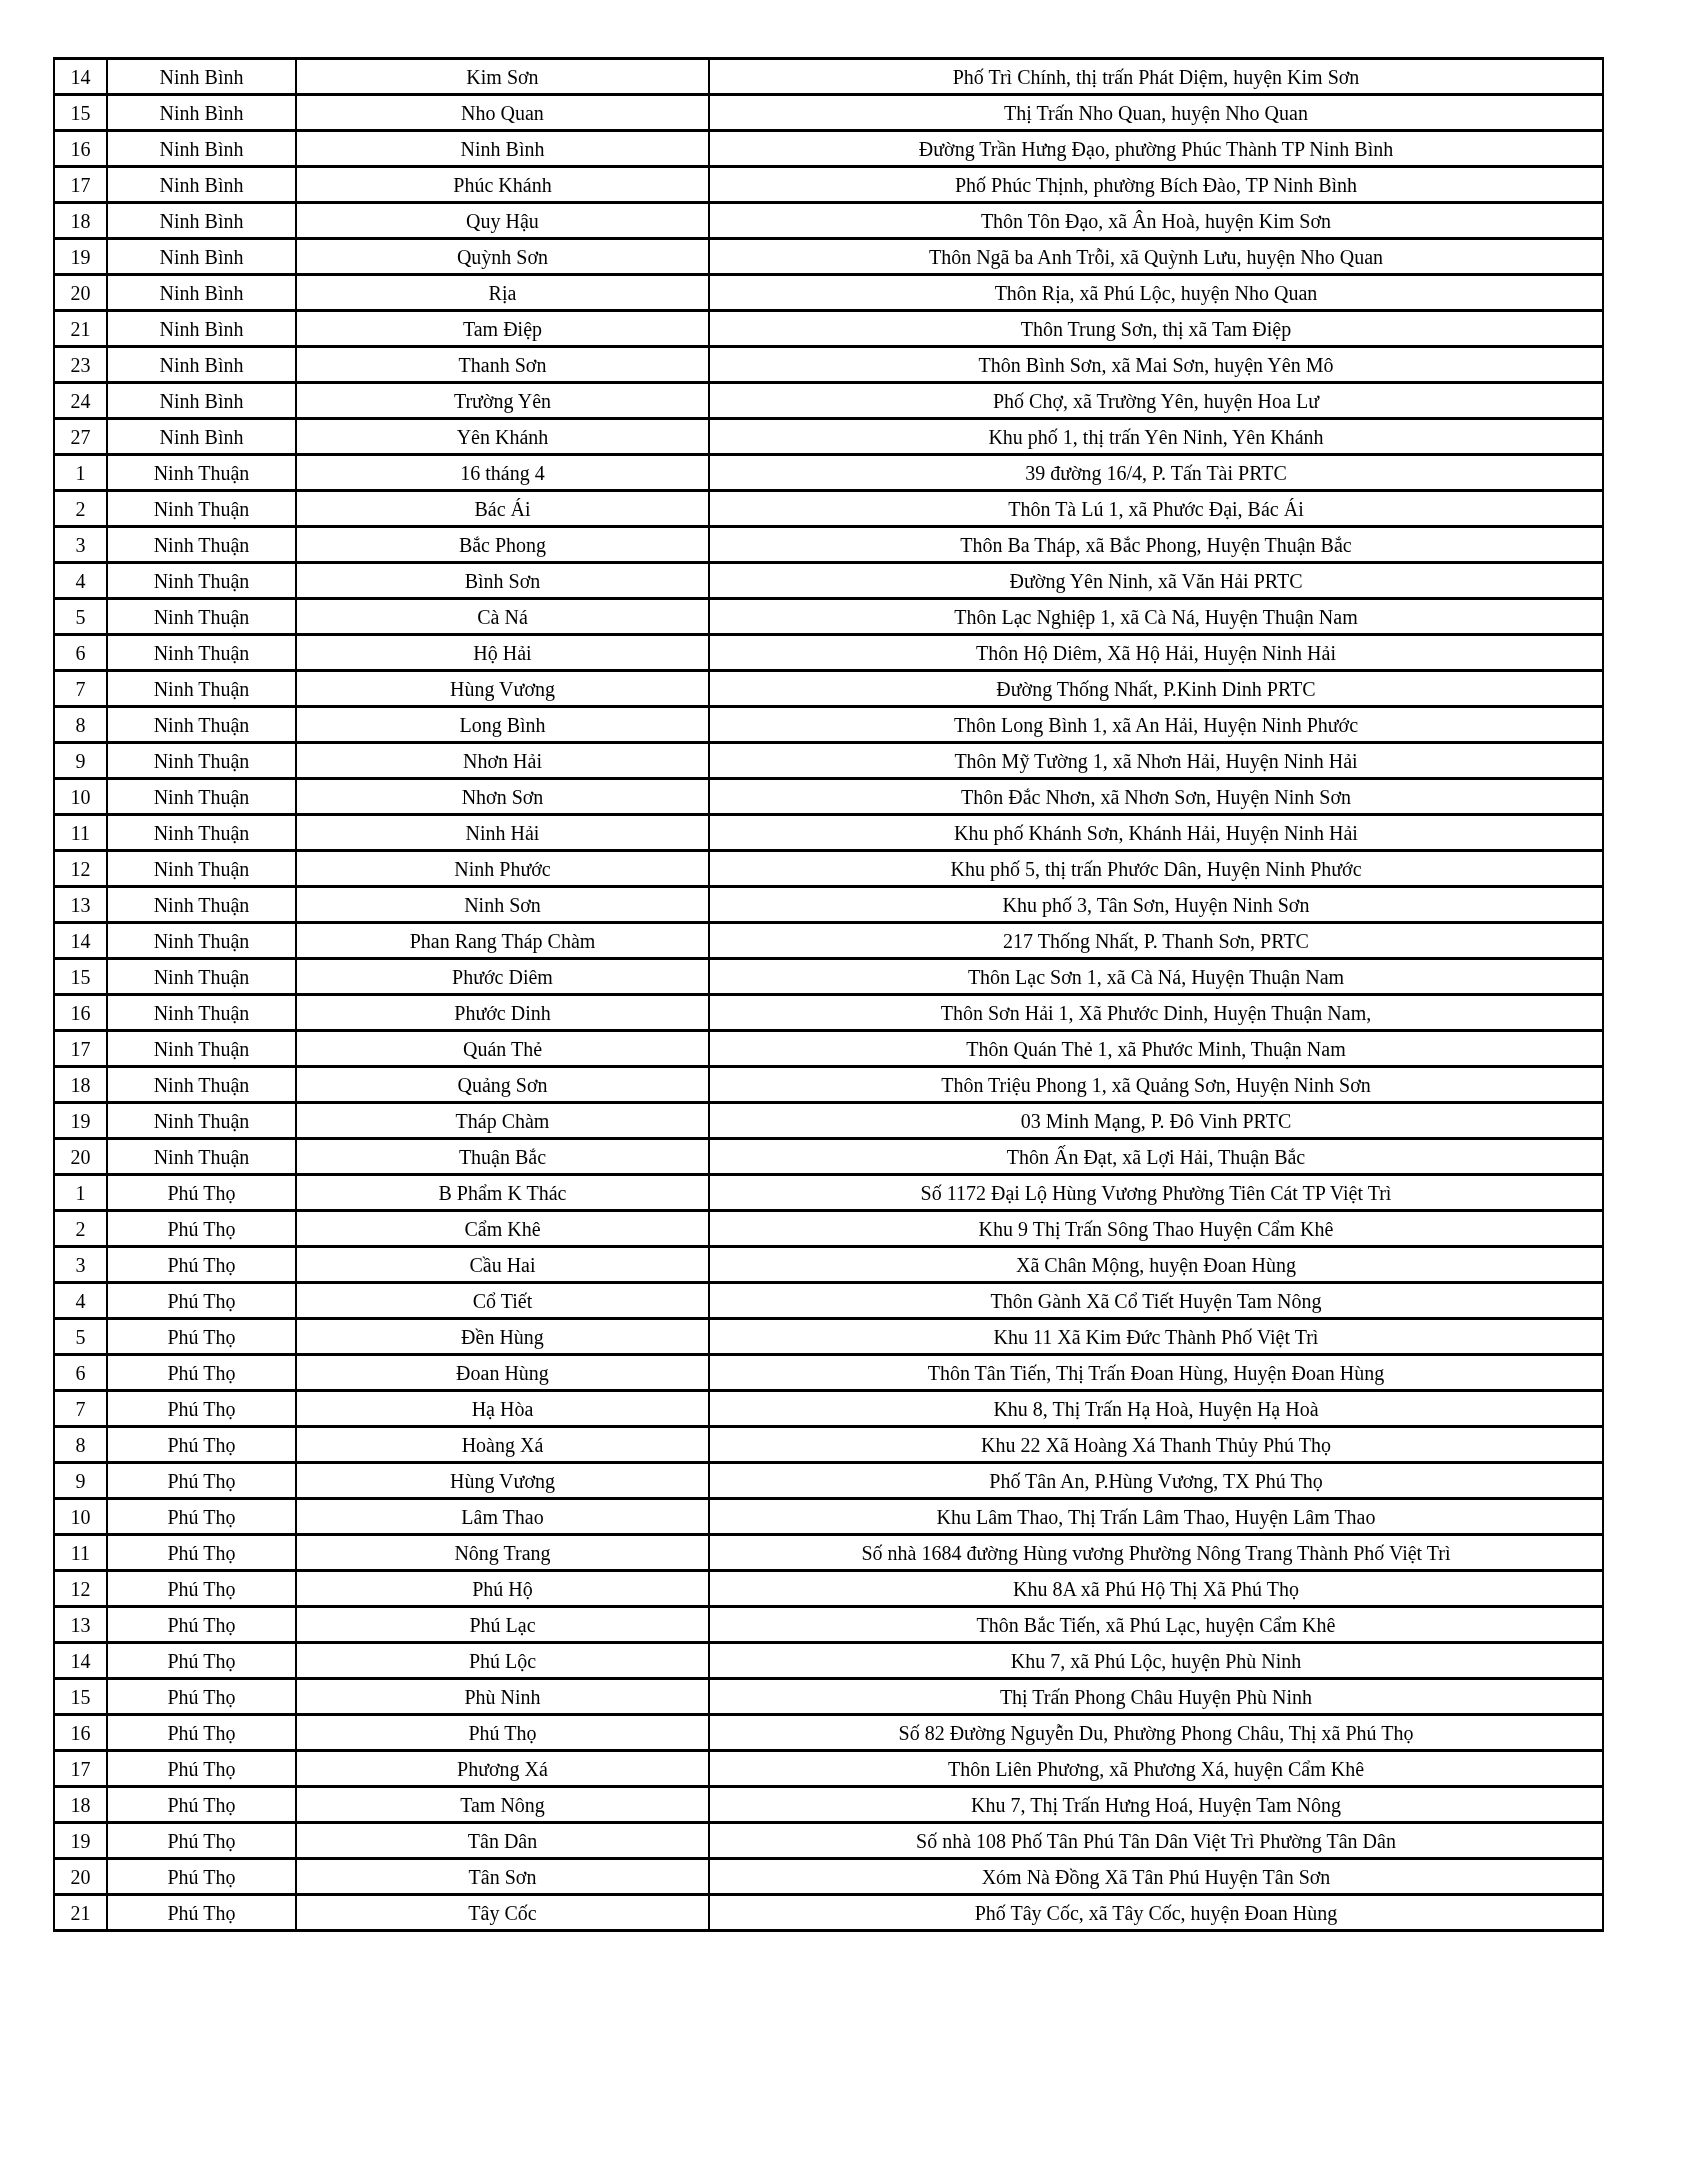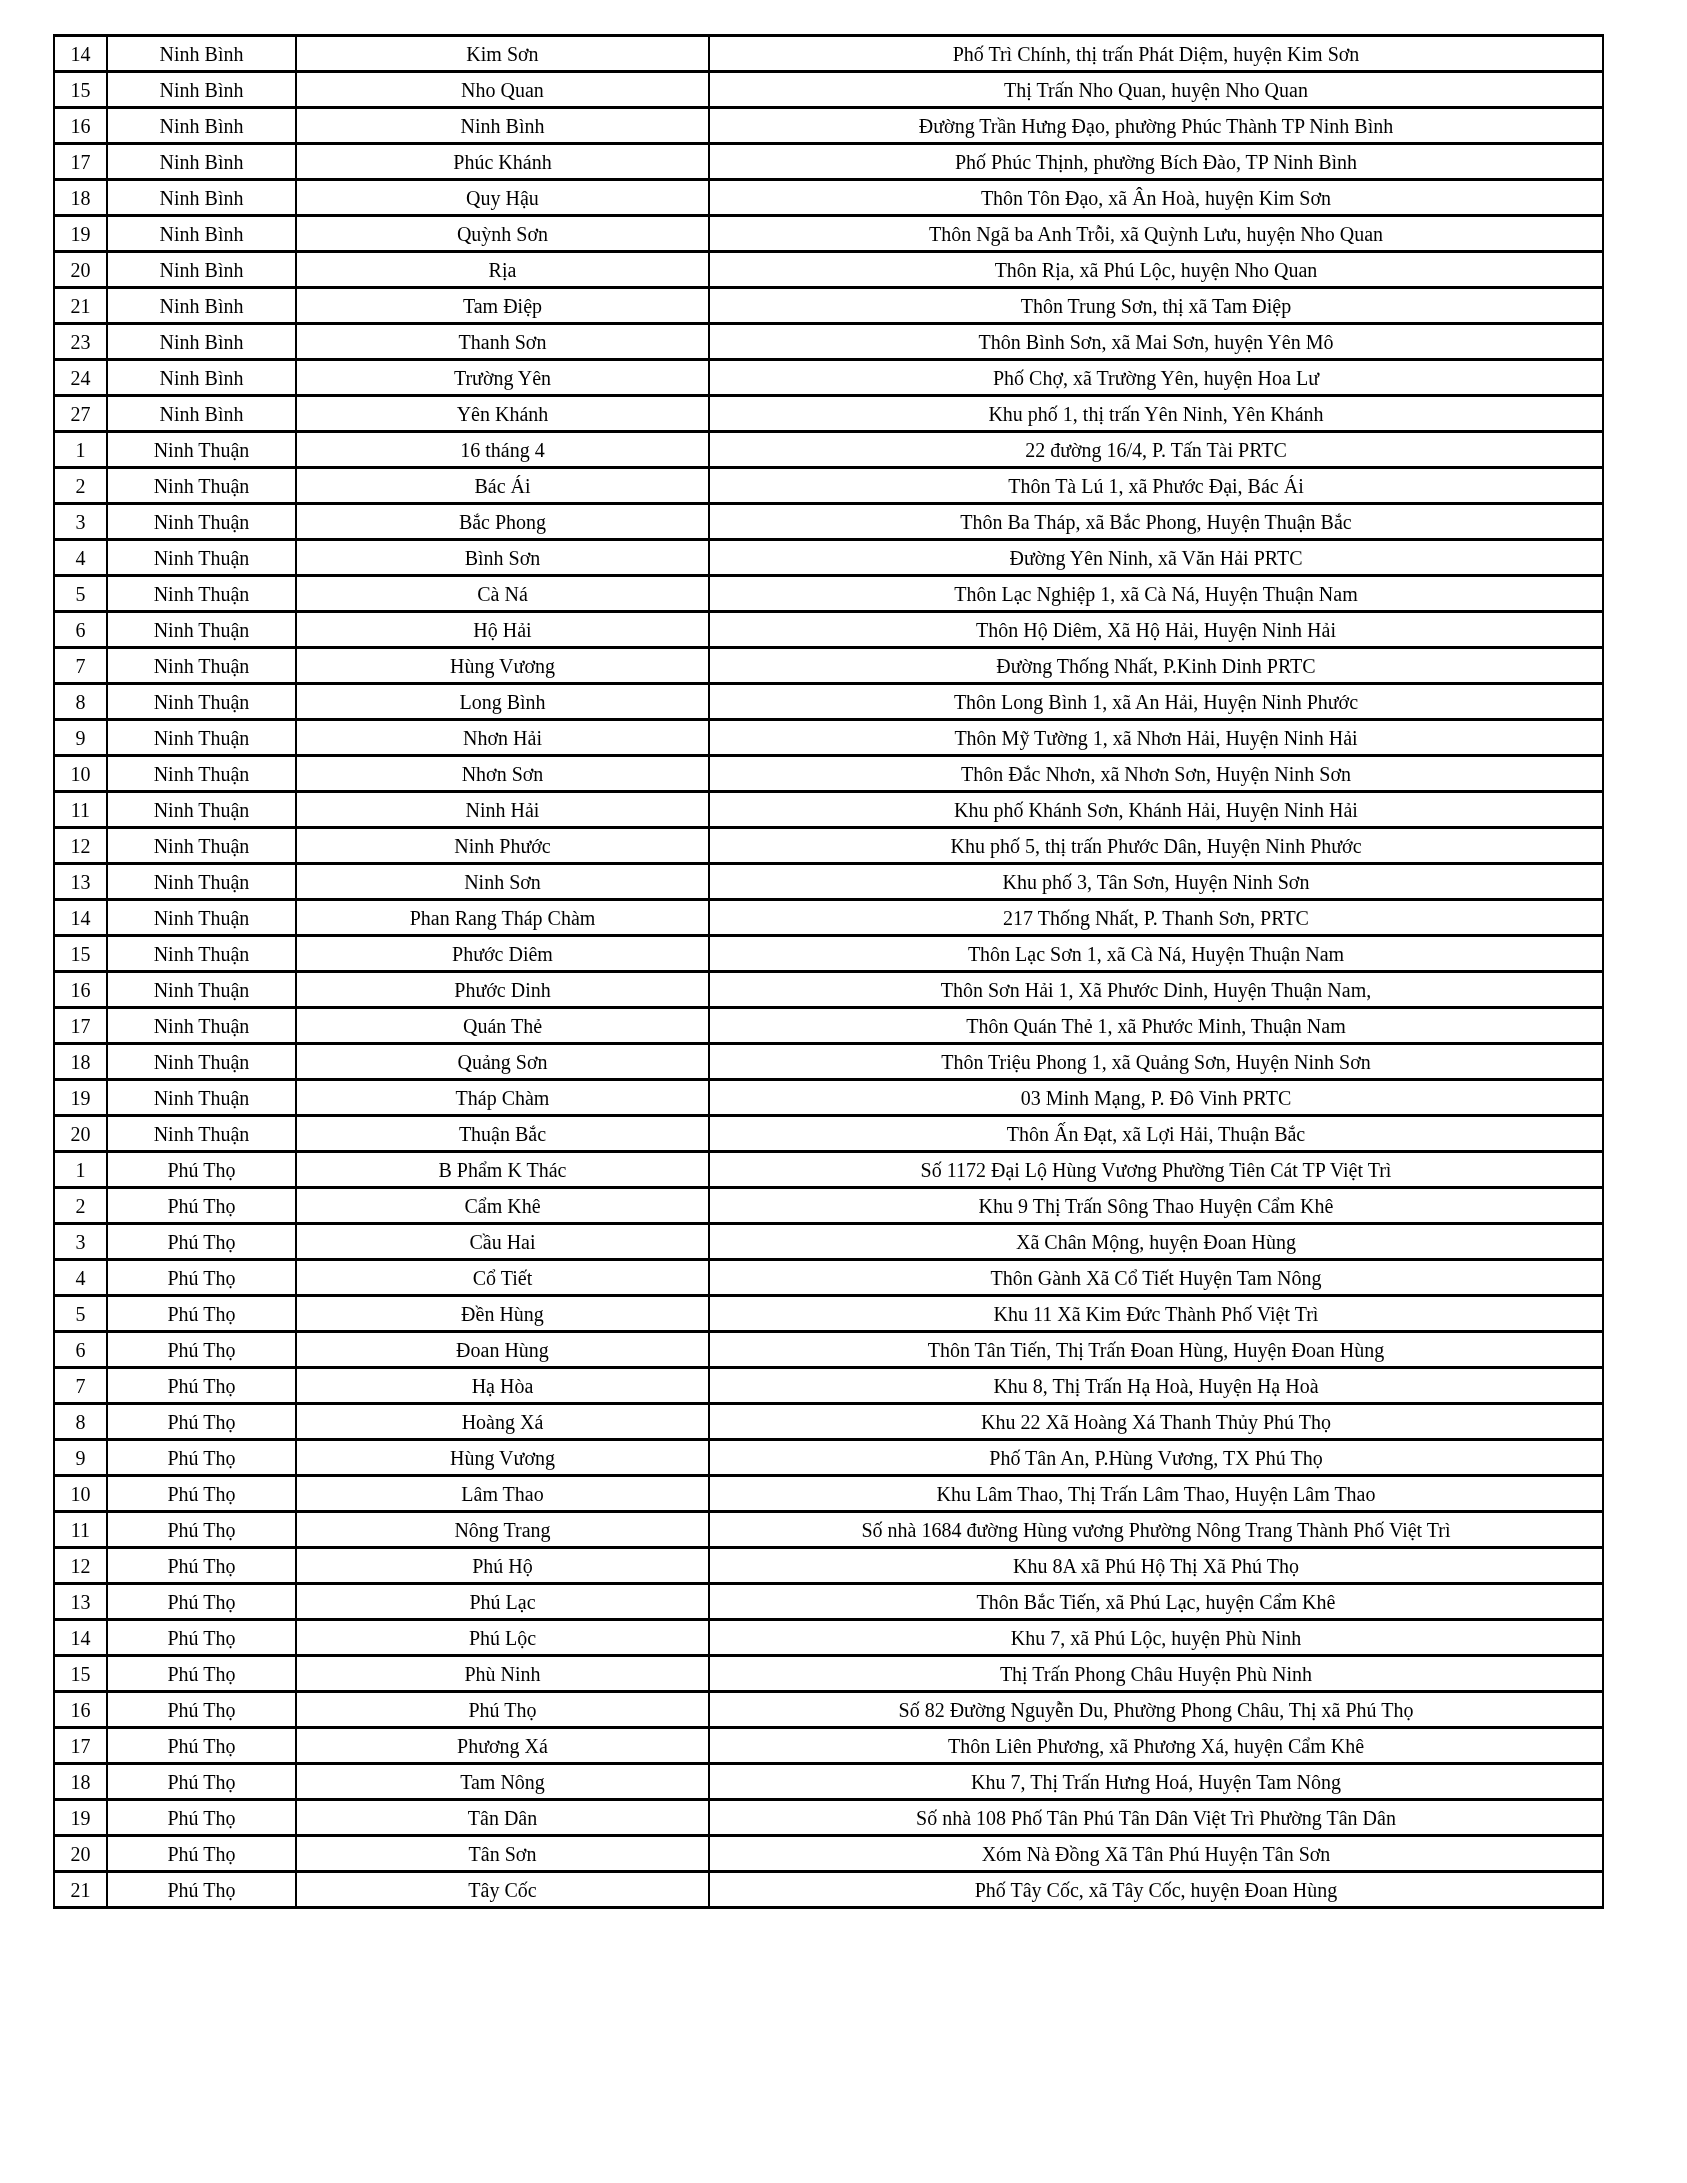--- a/index.html
+++ b/index.html
@@ -16,21 +16,21 @@
   }
   .page {
     position: absolute;
     left: 0; top: 0;
     width: 1687px; height: 2183px;
     background: #ffffff;
   }
   table.tbl {
     position: absolute;
     left: 53px;
-    top: 34px;
+    top: 57px;
     width: 1549px;
     border-collapse: collapse;
     table-layout: fixed;
   }
   table.tbl td {
     border-top: 3.3px solid #000;
     border-bottom: 3.3px solid #000;
     border-left: 2.6px solid #000;
     border-right: 2.6px solid #000;
     height: 33px;
@@ -134,21 +134,21 @@
     <td>Yên Khánh</td>
     <td>Khu phố 1, thị trấn Yên Ninh, Yên Khánh</td>
   </tr>
 
 
 
   <tr>
     <td>1</td>
     <td>Ninh Thuận</td>
     <td>16 tháng 4</td>
-    <td>22 đường 16/4, P. Tấn Tài PRTC</td>
+    <td>39 đường 16/4, P. Tấn Tài PRTC</td>
   </tr>
 
   <tr>
     <td>2</td>
     <td>Ninh Thuận</td>
     <td>Bác Ái</td>
     <td>Thôn Tà Lú 1, xã Phước Đại, Bác Ái</td>
   </tr>
 
   <tr>

